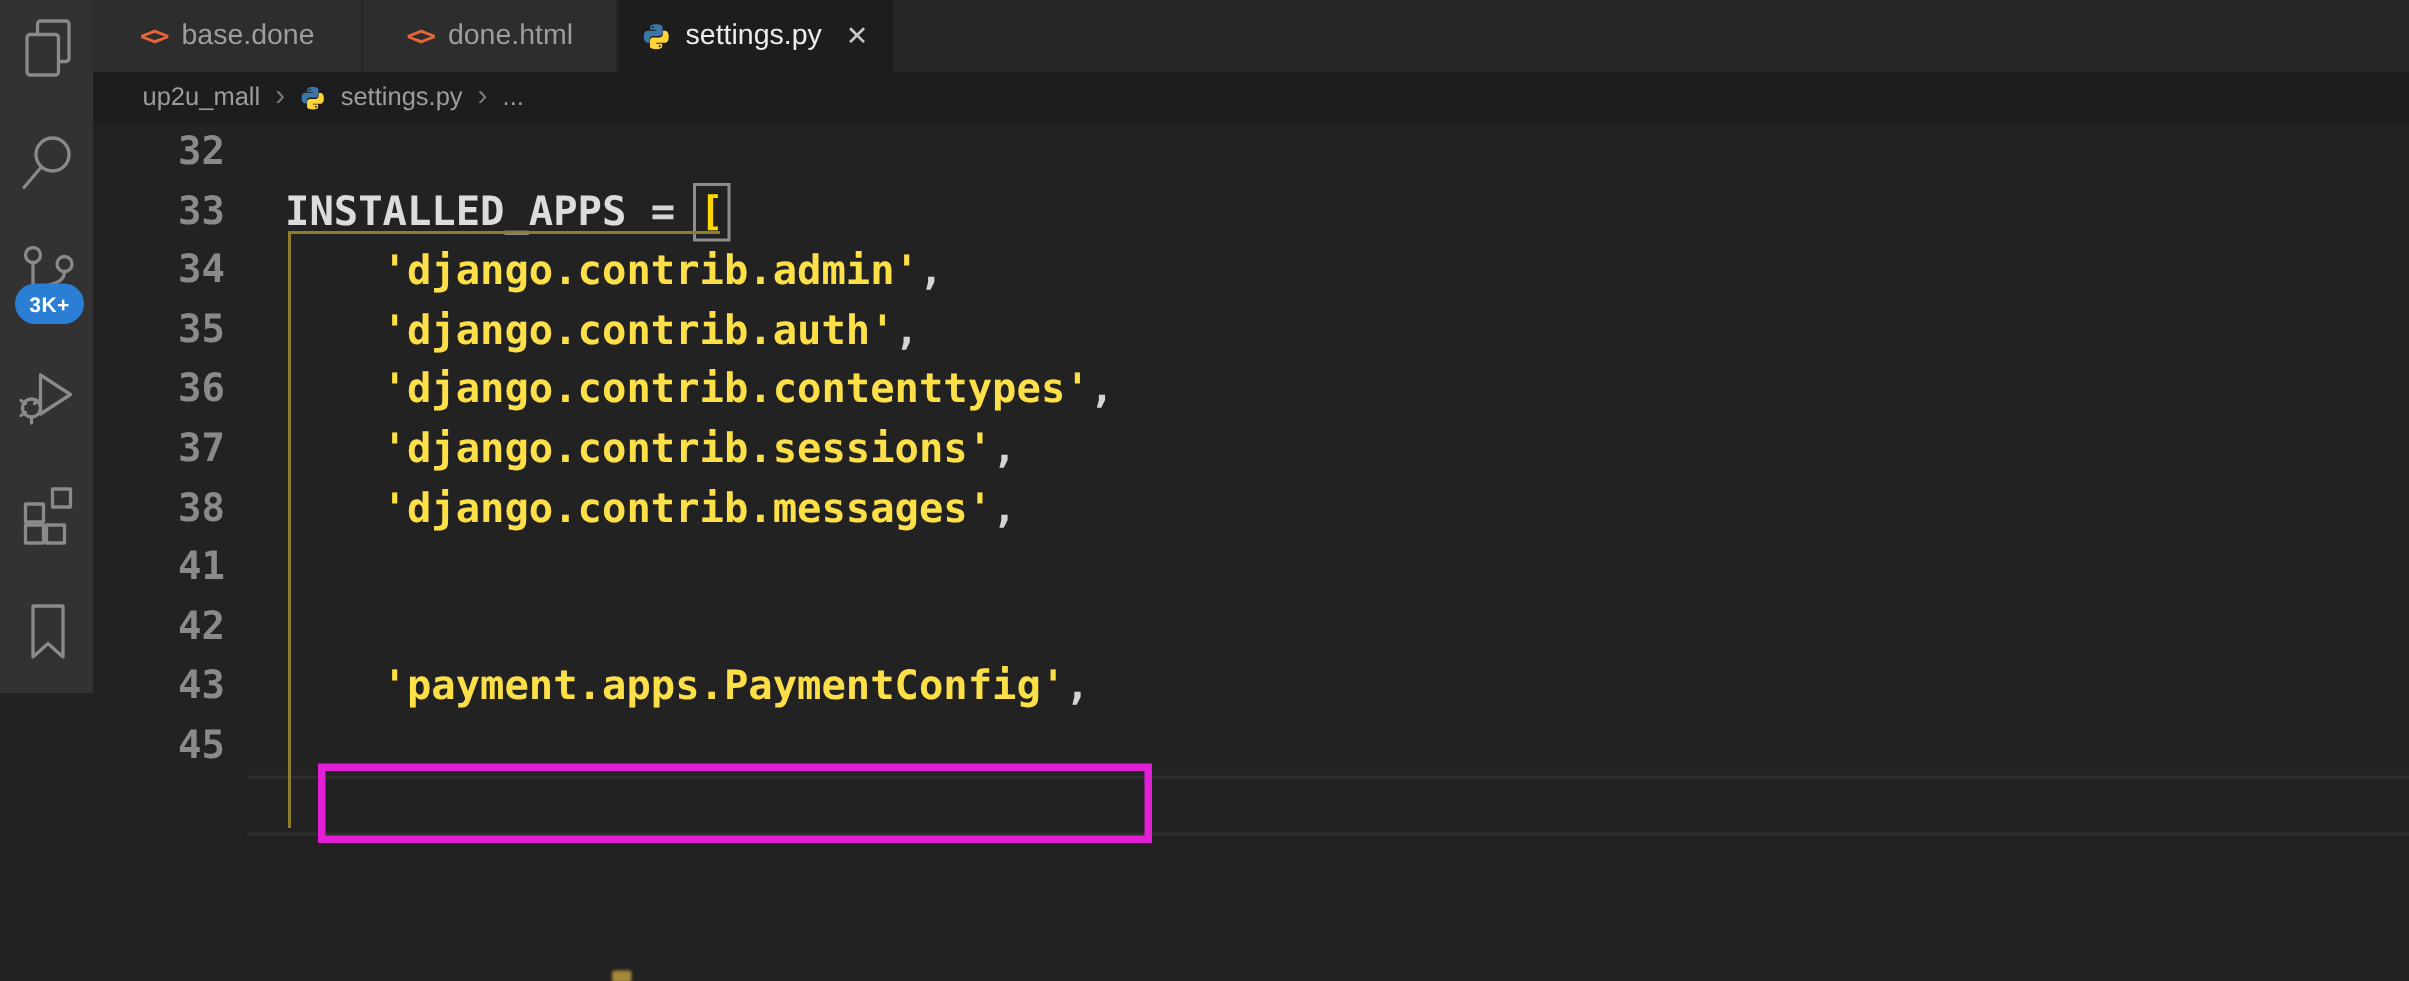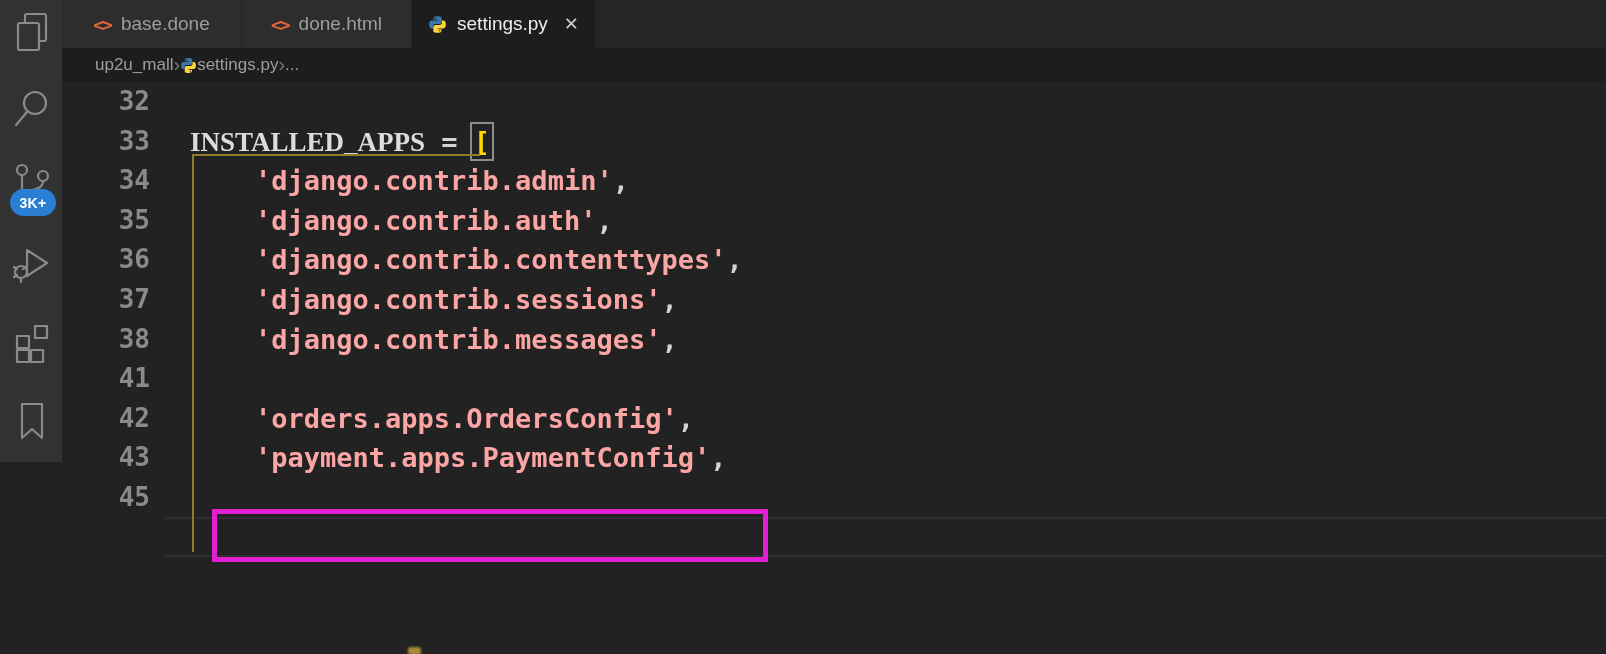--- a/index.html
+++ b/index.html
@@ -24,35 +24,35 @@
   .tab-bar { display:flex; height:48px; background:#262626; }
   .tab { display:flex; align-items:center; justify-content:center; gap:10px;
          background:#2d2d2d; color:#9d9d9d; font-size:19px; border-right:1px solid #222;
          cursor:pointer; flex:none; }
   .tab.w1 { width:180px; } .tab.w2 { width:170px; } .tab.w3 { width:184px; }
   .tab.active { background:#1d1d1d; color:#ececec; }
   .html-glyph { color:#e8653a; font-weight:bold; font-size:18px; font-family:"DejaVu Sans Mono",monospace; letter-spacing:-2px; }
   .close-glyph { color:#c8c8c8; font-size:18px; margin-left:6px; cursor:pointer; }
 
   
-  .breadcrumb-bar { display:flex; align-items:center; height:34px;
+  .breadcrumb-bar { display:flex; align-items:center; gap:10px; height:34px;
                     background:#1d1d1d; padding-left:33px; color:#9d9d9d; font-size:17px; }
   .crumb { cursor:pointer; }
   .crumb-sep { color:#7a7a7a; font-size:20px; line-height:1; padding-bottom:3px; }
 
   
   .editor { position:absolute; top:82px; left:0; right:0; bottom:0; background:#222222; }
   .line { display:flex; height:39.6px; line-height:39.6px; white-space:pre;
           font-family:"DejaVu Sans Mono", monospace; font-size:27px; font-weight:700; }
   .num  { flex:none; width:88px; text-align:right; color:#8a8a8a;
           font-size:26px; font-weight:600; }
   .code { padding-left:40px; color:#d4d4d4; }
   .plain  { color:#d4d4d4; }
-  .ident  { color:#dcdcdc;font-family:Liberation Serif, serif; }
-  .string { color:#fca5a5; }
+  .ident  { color:#dcdcdc; }
+  .string { color:#fde047; }
   .bracket{ color:#ffd700; }
   .matched{ outline:2px solid #8c8c8c; outline-offset:2px; }
 
   
   .guide-v { position:absolute; left:130px; top:72px; width:2px; height:398px;
              background:#8f7d2e; z-index:1; }
   .guide-h { position:absolute; left:130px; top:72px; width:288px; height:2px;
              background:#8f7d2e; z-index:1; }
   .cur-line { position:absolute; left:103px; right:0; top:435px; height:40px;
               border-top:2px solid #2e2e2e; border-bottom:2px solid #2e2e2e; z-index:0; }
@@ -151,21 +151,21 @@
       <div class="guide-h"></div>
       <div>
           <div class="line"><span class="num">32</span><span class="code"></span></div>
           <div class="line"><span class="num">33</span><span class="code"><span class="ident">INSTALLED_APPS</span><span class="plain"> = </span><span class="bracket matched">[</span></span></div>
           <div class="line"><span class="num">34</span><span class="code"><span class="plain">    </span><span class="string">'django.contrib.admin'</span><span class="plain">,</span></span></div>
           <div class="line"><span class="num">35</span><span class="code"><span class="plain">    </span><span class="string">'django.contrib.auth'</span><span class="plain">,</span></span></div>
           <div class="line"><span class="num">36</span><span class="code"><span class="plain">    </span><span class="string">'django.contrib.contenttypes'</span><span class="plain">,</span></span></div>
           <div class="line"><span class="num">37</span><span class="code"><span class="plain">    </span><span class="string">'django.contrib.sessions'</span><span class="plain">,</span></span></div>
           <div class="line"><span class="num">38</span><span class="code"><span class="plain">    </span><span class="string">'django.contrib.messages'</span><span class="plain">,</span></span></div>
           <div class="line"><span class="num">41</span></div>
-          <div class="line"><span class="num">42</span><span class="code"><span class="plain">    </span><span class="string">'orders.apps.OrdersConfig'</span><span class="plain">,</span></span></div>
+          <div class="line"><span class="num">42</span></div>
           <div class="line"><span class="num">43</span><span class="code"><span class="plain">    </span><span class="string">'payment.apps.PaymentConfig'</span><span class="plain">,</span></span></div>
           <div class="line"><span class="num">45</span><span class="code"></span></div>
         </div>
       <div class="anno-box"></div>
       <div class="clip-frag"></div>
     </div>
   </div>
 </div>
 
 </body></html>

